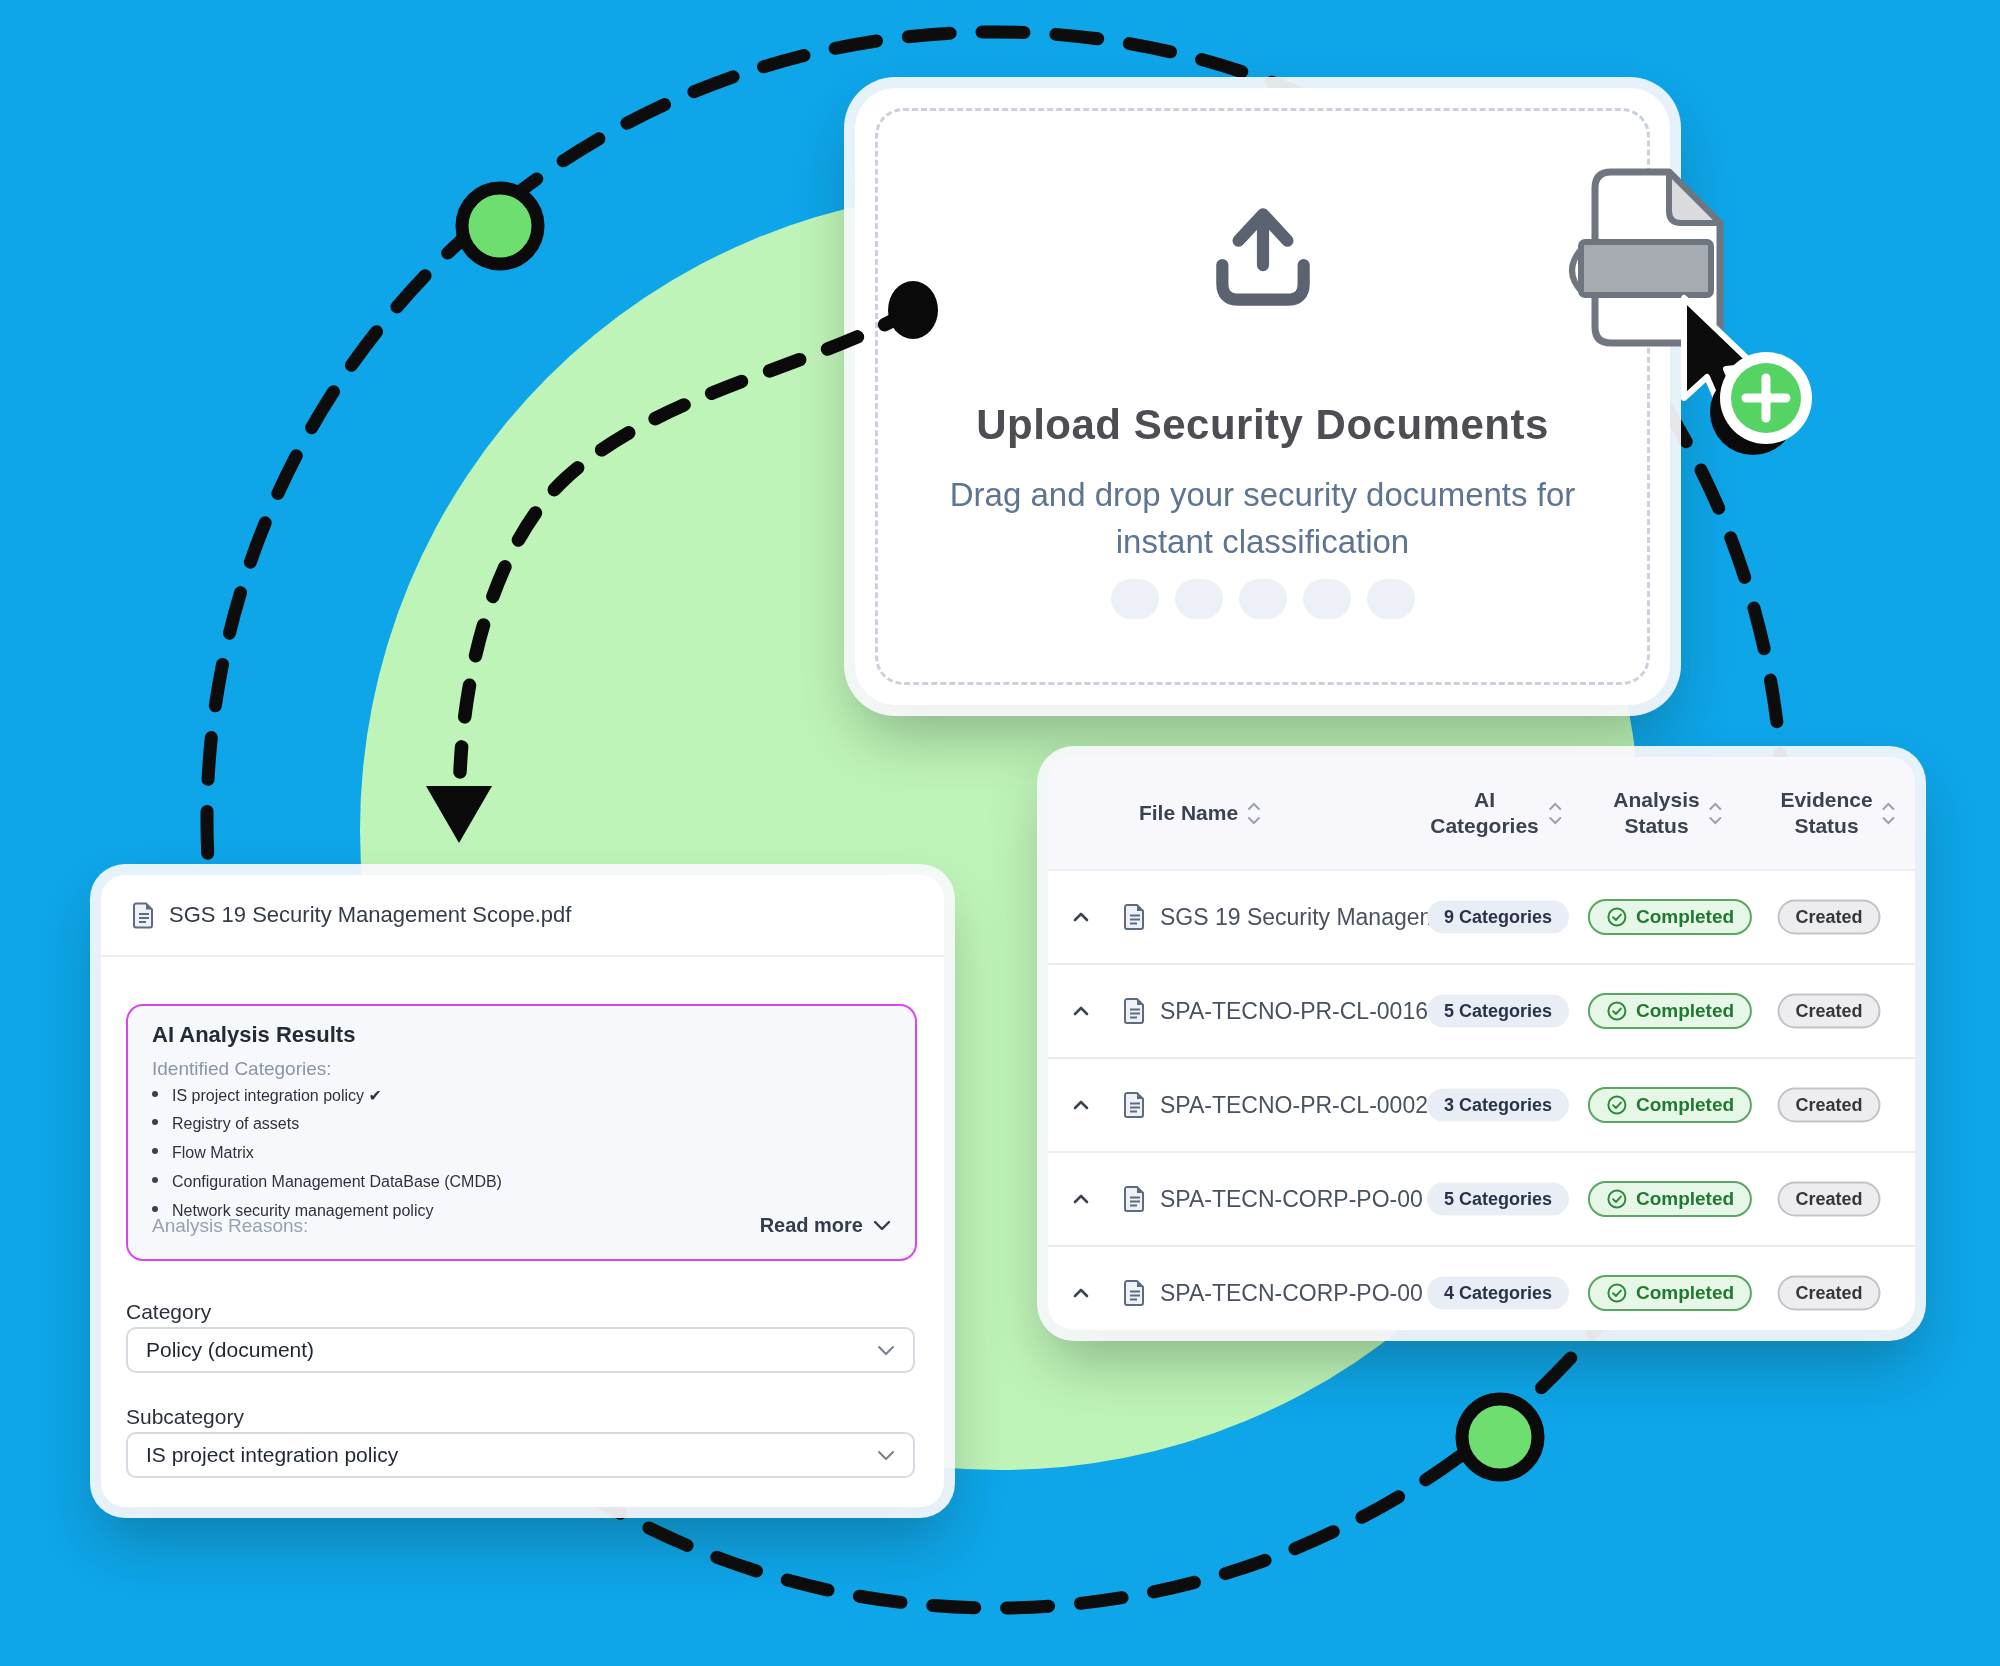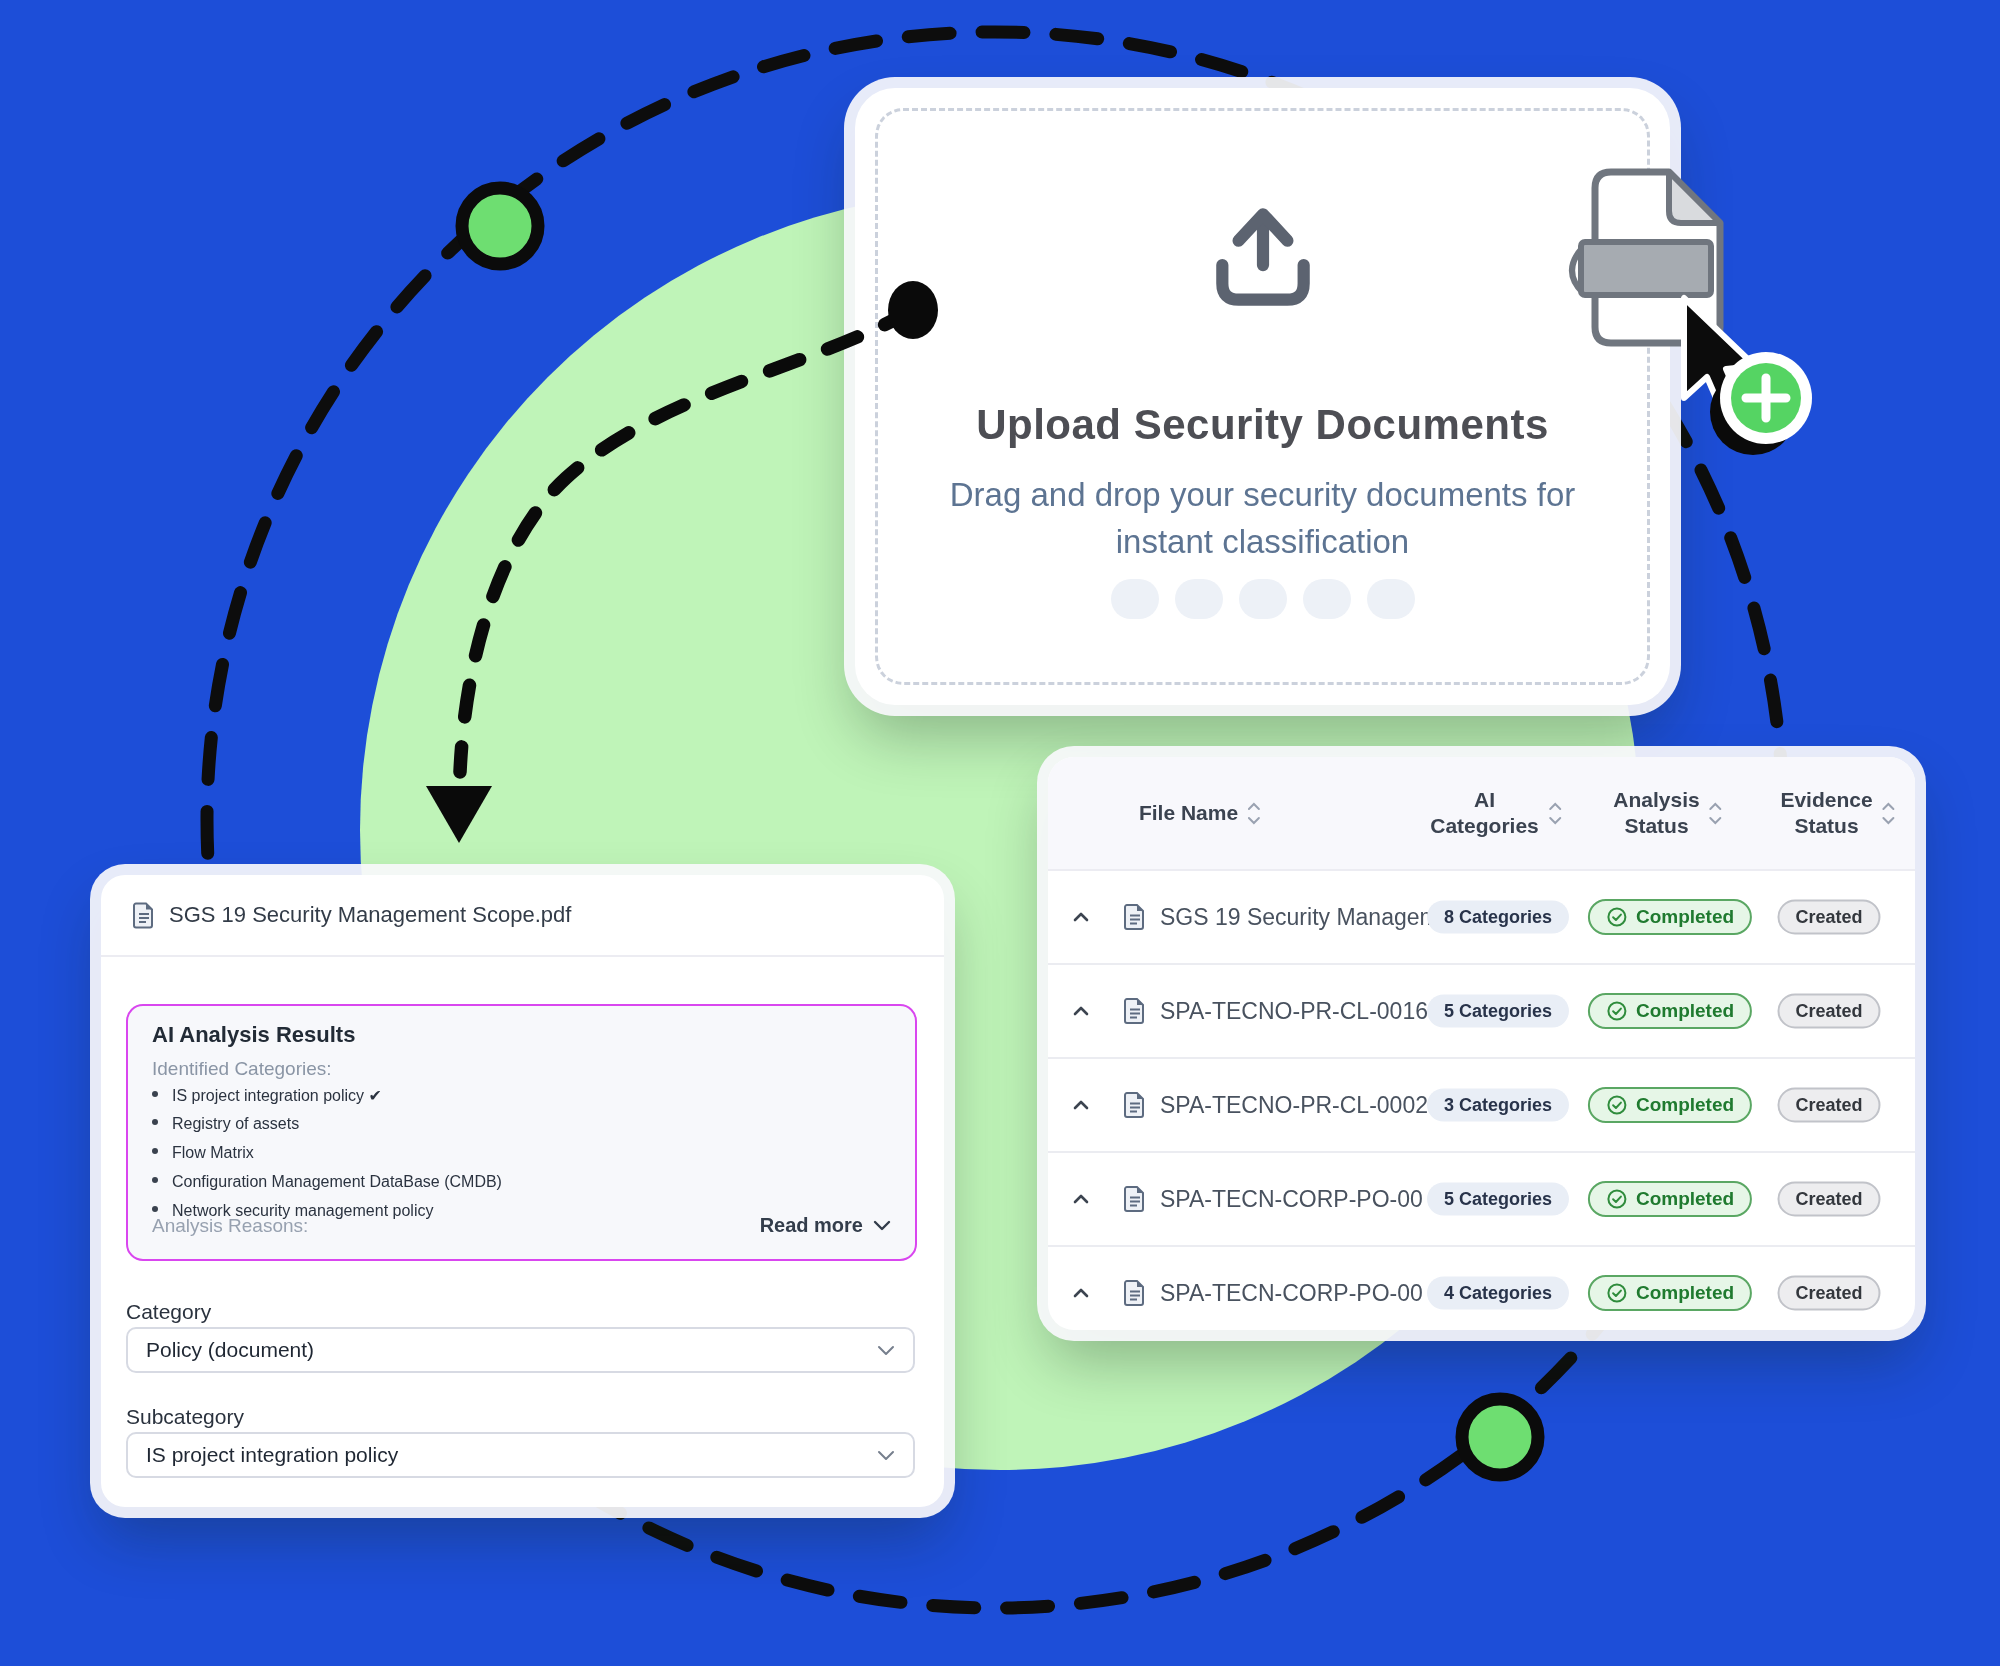--- a/index.html
+++ b/index.html
@@ -1,17 +1,17 @@
 <!DOCTYPE html>
 <html><head>
 <meta charset="utf-8">
 <style>
   html,body{margin:0;padding:0;background:#48714F;}
   .stage{position:relative;width:2000px;height:1666px;overflow:hidden;
-         font-family:"Liberation Sans",sans-serif;background:#1d4ed8;}
+         font-family:"Liberation Sans",sans-serif;background:#0ea5e9;}
 
   
   .big-circle{position:absolute;left:360px;top:190px;width:1280px;height:1280px;
               border-radius:50%;background:#BFF4B8;z-index:1;}
   .orbit-svg{position:absolute;left:0;top:0;z-index:2;pointer-events:none;}
   .decor-svg{position:absolute;left:0;top:0;z-index:6;pointer-events:none;}
 
   
   .card{position:absolute;background:#ffffff;border-radius:30px;z-index:3;
         box-shadow:0 0 0 11px rgba(248,248,252,.92), 0 30px 60px rgba(15,35,20,.30);}
@@ -182,21 +182,21 @@
         <div class="trow">
         <svg class="collapse-ic" width="18" height="12" viewBox="0 0 18 12">
           <path d="M3 9 L9 3 L15 9" fill="none" stroke="#3c4450" stroke-width="2.6" stroke-linecap="round" stroke-linejoin="round"></path>
         </svg>
         <svg class="row-doc" width="22" height="27" viewBox="0 0 22 27">
           <path d="M3 1.5 h10 l6 6 v16 a2 2 0 0 1 -2 2 h-14 a2 2 0 0 1 -2 -2 v-20 a2 2 0 0 1 2 -2 Z" fill="#eef1f6" stroke="#5d6b80" stroke-width="2"></path>
           <path d="M13 1.5 l6 6 h-6 Z" fill="#5d6b80"></path>
           <path d="M6 12 h10 M6 16 h10 M6 20 h7" stroke="#5d6b80" stroke-width="1.8" fill="none"></path>
         </svg>
         <span class="fname">SGS 19 Security Management</span>
-        <span class="catpill">8 Categories</span>
+        <span class="catpill">9 Categories</span>
         <span class="donepill">
           <svg width="22" height="22" viewBox="0 0 22 22">
             <circle cx="11" cy="11" r="8.5" fill="none" stroke="#2f8c3c" stroke-width="2"></circle>
             <path d="M7.2 11.3 L10 14 L15 8.6" fill="none" stroke="#2f8c3c" stroke-width="2" stroke-linecap="round" stroke-linejoin="round"></path>
           </svg>
           <span class="donetext">Completed</span>
         </span>
         <span class="createdpill">Created</span>
       </div>
         <div class="trow">

